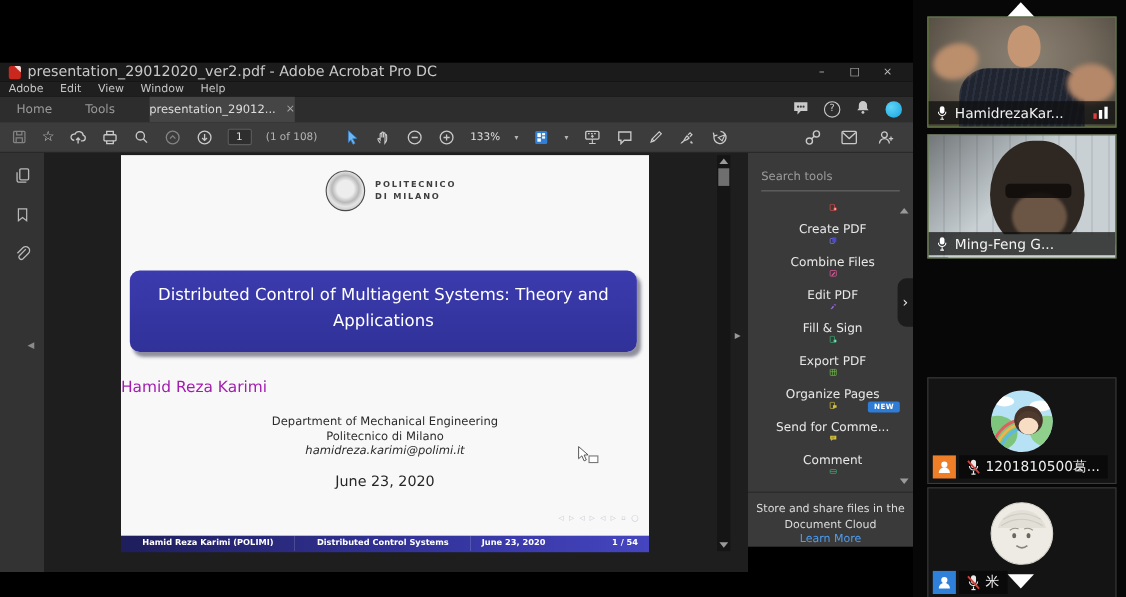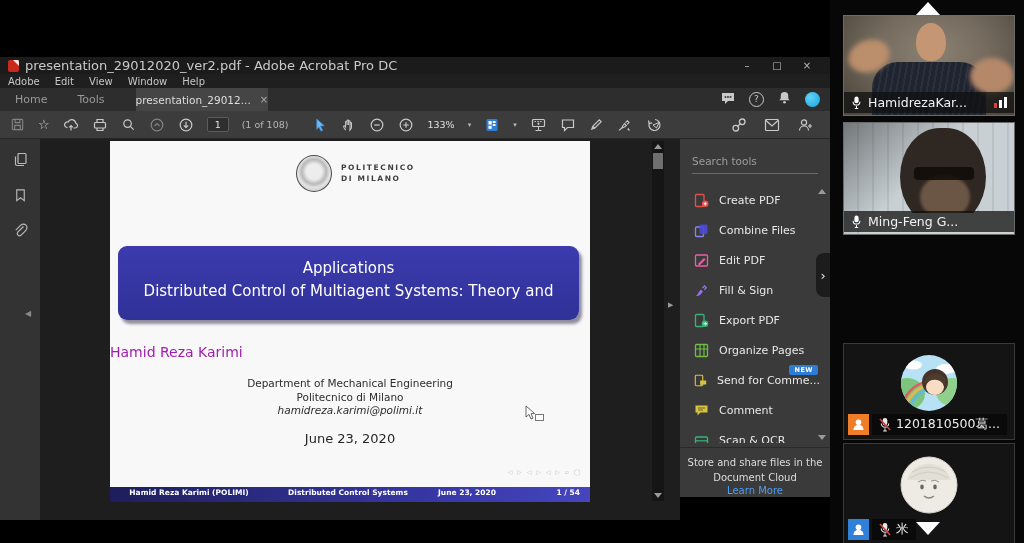--- a/index.html
+++ b/index.html
@@ -78,21 +78,21 @@
   .sf-right{flex:1;background:linear-gradient(90deg,#3737a4,#4545bf);display:flex;
             justify-content:space-between;padding:0 10px;}
   .cursor{position:absolute;left:485px;top:266px;}
 
   
   .tools-panel{position:absolute;left:680px;top:82px;width:150px;height:358px;background:#3a3a3a;}
   .search-row{margin:16px 12px 0;border-bottom:1px solid #6a6a6a;padding-bottom:6px;
               font-size:10.5px;color:#9d9d9d;}
   .tool-list{position:absolute;left:0;top:46px;width:140px;height:258px;overflow:hidden;}
   .tool-item{height:30px;display:flex;align-items:center;gap:10px;padding-left:14px;
-             font-size:11px;color:#e8e8e8;position:relative;white-space:nowrap;}
+             font-size:11px;color:#e8e8e8;position:relative;white-space:nowrap;flex-direction:column;}
   .new-badge{position:absolute;right:2px;top:0px;background:#2e7cd6;color:#fff;font-size:6.5px;
              font-weight:bold;padding:1px 5px;border-radius:2px;letter-spacing:.5px;}
   .ps-up{position:absolute;right:4px;top:50px;width:0;height:0;border-left:4px solid transparent;
          border-right:4px solid transparent;border-bottom:5px solid #9a9a9a;}
   .ps-down{position:absolute;right:4px;top:296px;width:0;height:0;border-left:4px solid transparent;
            border-right:4px solid transparent;border-top:5px solid #9a9a9a;}
   .panel-divider{position:absolute;left:0;top:308px;width:100%;border-top:1px solid #2a2a2a;}
   .promo{position:absolute;top:317px;width:100%;text-align:center;font-size:10px;color:#dcdcdc;line-height:1.45;}
   .promo-link{position:absolute;top:346px;width:100%;text-align:center;font-size:10px;color:#4f9ef0;}
   .panel-chevron{position:absolute;left:816px;top:196px;width:14px;height:44px;background:#1c1c1c;
@@ -347,22 +347,22 @@
     <span class="rail-collapse">◀</span>
 
     <div class="doc-area">
       <div class="slide">
         <div class="seal"></div>
         <div class="logo-text">
           <div>POLITECNICO</div>
           <div>DI MILANO</div>
         </div>
         <div class="title-block">
+          <div>Distributed Control of Multiagent Systems: Theory and</div>
           <div>Applications</div>
-          <div>Distributed Control of Multiagent Systems: Theory and</div>
         </div>
         <div class="author">Hamid Reza Karimi</div>
         <div class="affil">
           <div>Department of Mechanical Engineering</div>
           <div>Politecnico di Milano</div>
           <div class="email">hamidreza.karimi@polimi.it</div>
         </div>
         <div class="slide-date">June 23, 2020</div>
         <div class="navsyms">◁ ▷ ◁ ▷ ◁ ▷ ▫ ◯</div>
         <div class="slide-footer">

